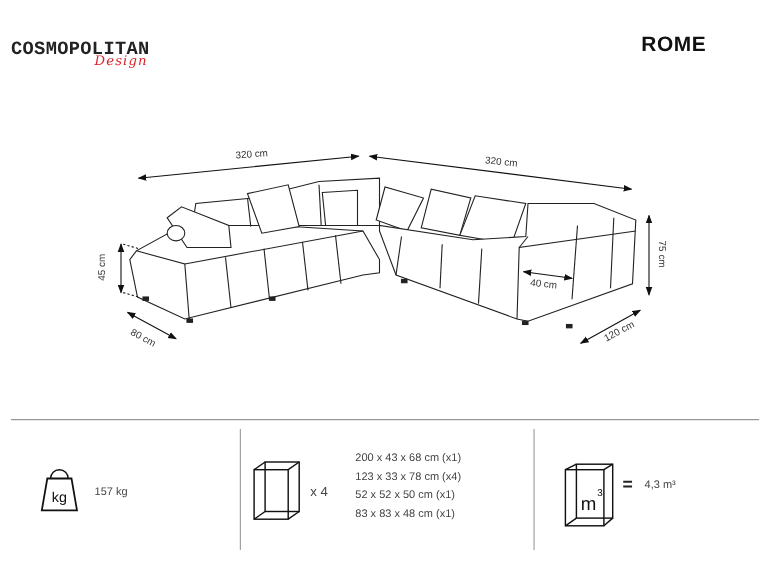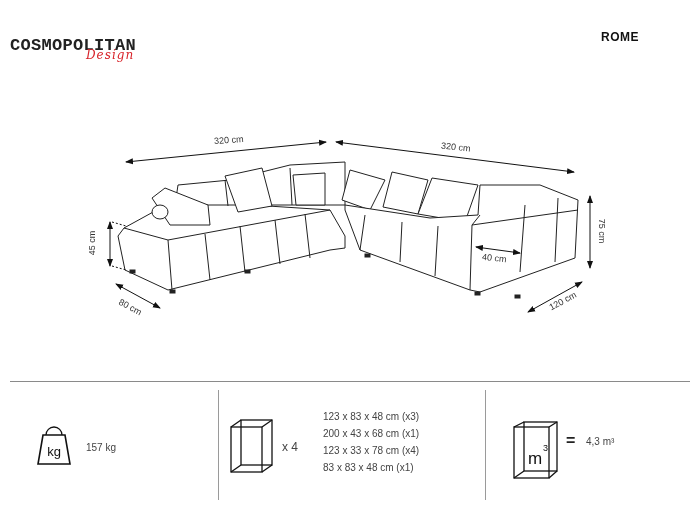--- a/index.html
+++ b/index.html
@@ -1,20 +1,20 @@
 <!DOCTYPE html>
 <html><head>
 <meta charset="utf-8">
 <style>
   html, body { margin:0; padding:0; background:#ffffff; }
   body { width:700px; height:525px; position:relative; overflow:hidden; font-family:"Liberation Sans", sans-serif; color:#1a1a1a; }
   .abs { position:absolute; }
   .brand { left:10px; top:36px; font-weight:700; font-size:17px; letter-spacing:0.3px; color:#222; font-family:Liberation Mono, monospace; }
   .brand-script { left:86px; top:48px; font-family:"DejaVu Serif", serif; font-style:italic; font-size:12px; color:#d8232a; letter-spacing:1px; }
-  .product { left:583px; top:30px; font-weight:700; font-size:12px; color:#111; letter-spacing:0.5px;margin-left:18px; }
+  .product { left:583px; top:30px; font-weight:700; font-size:19px; color:#111; letter-spacing:0.5px; }
   .dim { font-size:9px; color:#333; white-space:nowrap; }
   .rule { left:10px; top:381px; width:680px; height:1px; background:#8a8a8a; }
   .vdiv { width:1px; background:#9a9a9a; top:390px; height:110px; }
   .info-text { font-size:10px; color:#444;text-align:right; }
   .parts { left:323px; top:408px; font-size:10px; color:#444; line-height:17px; }
   .parts div { white-space:nowrap; }
   .eq { left:566px; top:432px; font-size:16px; color:#222; font-weight:700; }
   .vol { left:586px; top:436px; font-size:10px; color:#444; }
 </style>
 </head>
@@ -107,23 +107,23 @@
     <rect x="3" y="9" width="31" height="45"></rect>
     <rect x="13" y="2" width="31" height="45"></rect>
     <line x1="3" y1="9" x2="13" y2="2"></line>
     <line x1="34" y1="9" x2="44" y2="2"></line>
     <line x1="3" y1="54" x2="13" y2="47"></line>
     <line x1="34" y1="54" x2="44" y2="47"></line>
   </g>
 </svg>
 <div class="abs info-text" style="left:282px;top:440px;font-size:12px">x 4</div>
 <div class="abs parts">
-  <div>123 x 83 x 48 cm (x3)</div>
   <div>200 x 43 x 68 cm (x1)</div>
   <div>123 x 33 x 78 cm (x4)</div>
+  <div>52 x 52 x 50 cm (x1)</div>
   <div>83 x 83 x 48 cm (x1)</div>
 </div>
 
 <svg class="abs" style="left:512px;top:420px" width="48" height="60">
   <g fill="none" stroke="#111" stroke-width="1.3">
     <rect x="2" y="7" width="35" height="51"></rect>
     <rect x="12" y="2" width="33" height="49"></rect>
     <line x1="2" y1="7" x2="12" y2="2"></line>
     <line x1="37" y1="7" x2="45" y2="2"></line>
     <line x1="2" y1="58" x2="12" y2="51"></line>

